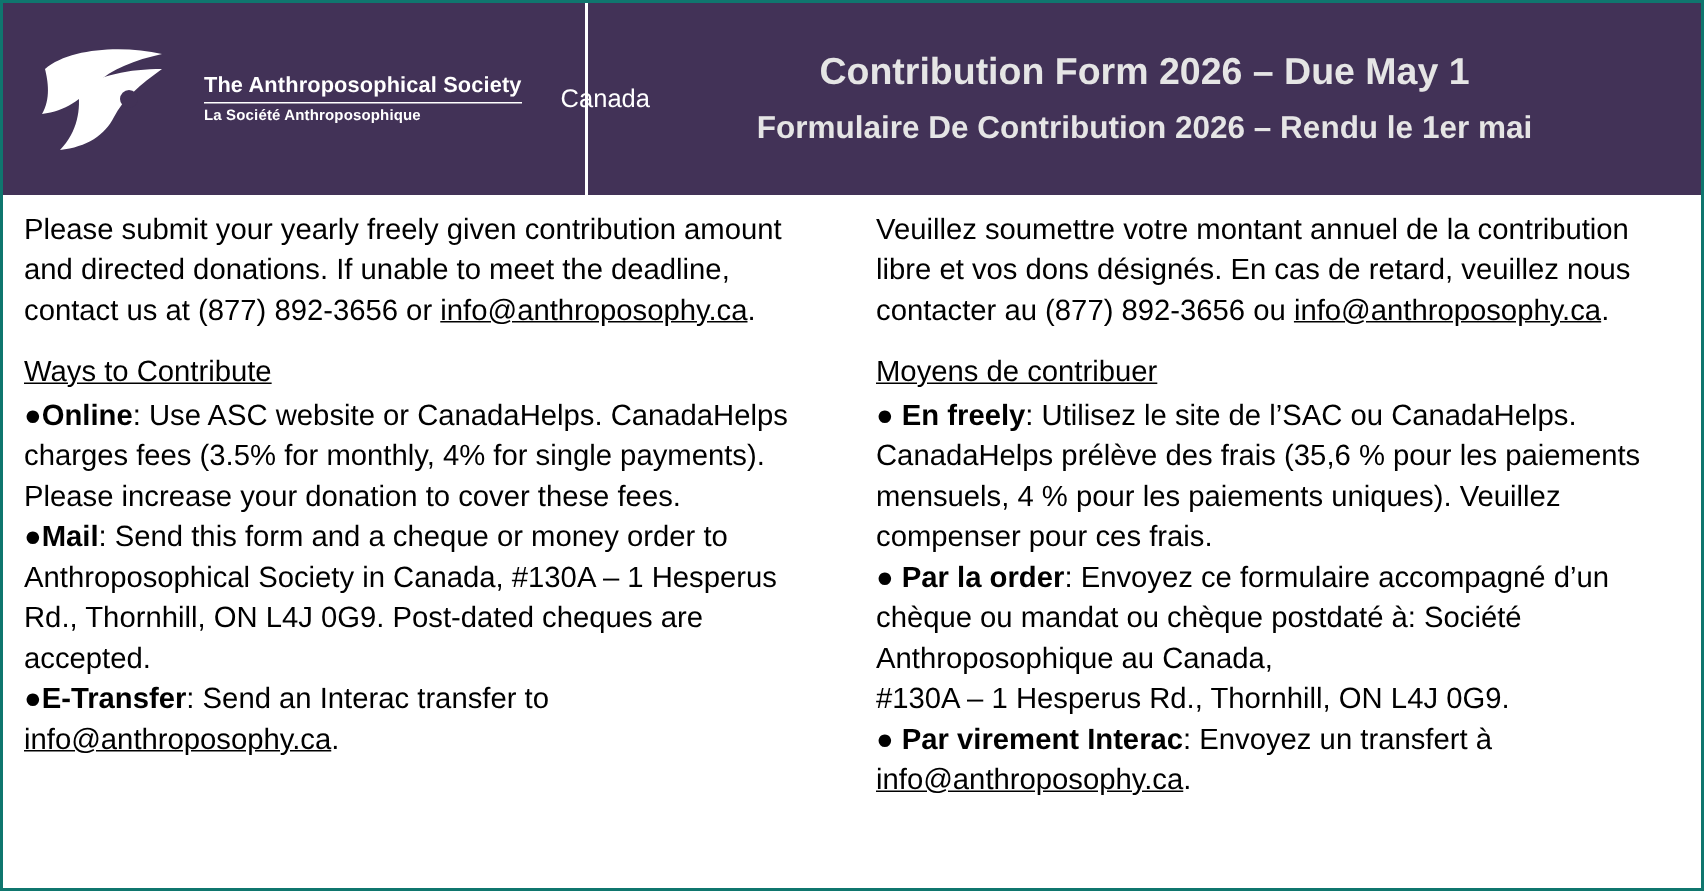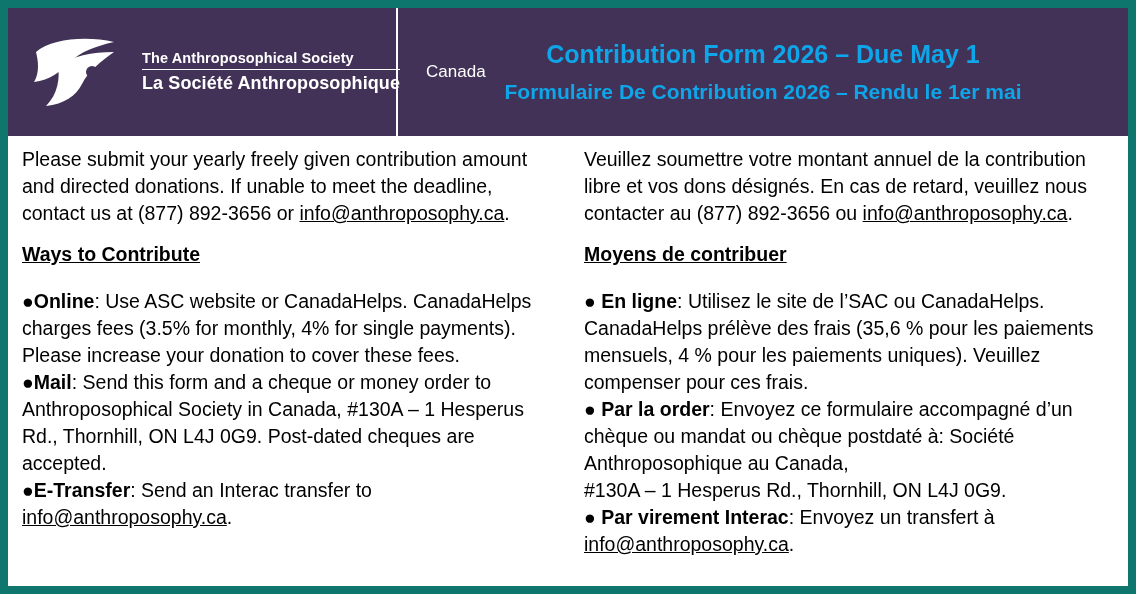--- a/index.html
+++ b/index.html
@@ -9,21 +9,21 @@
   }
   body {
     font-family: "Liberation Sans", sans-serif;
   }
   .page {
     position: relative;
     width: 1136px;
     height: 594px;
     box-sizing: border-box;
     background: #ffffff;
-    border: 8px solid #0f766e;
+    border: 2px solid #0f766e;
     overflow: hidden;
   }
   
   .header {
     display: flex;
     align-items: stretch;
     height: 128px;
     background: #423257;
     box-sizing: border-box;
   }
@@ -55,41 +55,41 @@
   }
   .logo-line1 {
     font-size: 14.5px;
     font-weight: 700;
     letter-spacing: .1px;
     padding-bottom: 3px;
     border-bottom: 1.5px solid #ffffff;
     white-space: nowrap;
   }
   .logo-line2 {
-    font-size: 18px;
+    font-size: 10px;
     font-weight: 700;
     letter-spacing: .1px;
     padding-top: 3px;
     white-space: nowrap;
   }
   .logo-country {
     font-size: 17px;
     font-weight: 400;
     color: #ffffff;
     margin-left: 26px;
     align-self: center;
   }
   .title-block {
     flex: 1;
     display: flex;
     flex-direction: column;
     align-items: center;
     justify-content: center;
     text-align: center;
-    color: #0ea5e9;
+    color: #e5e5e5;
     padding: 0 14px;
     box-sizing: border-box;
   }
   .title-en {
     font-size: 25px;
     font-weight: 700;
     line-height: 1.25;
     white-space: nowrap;
   }
   .title-fr {
@@ -109,23 +109,23 @@
     width: 50%;
     box-sizing: border-box;
     font-size: 19.5px;
     line-height: 1.385;
     color: #000000;
   }
   .col.left { padding-right: 28px; padding-left: 4px; }
   .col.right { padding-left: 16px; }
   .para { margin: 0 0 14px 0; }
   .subhead {
-    font-weight: 700;
+    font-weight: 400;
     text-decoration: underline;
-    margin: 0 0 20px 0;
+    margin: 0 0 2px 0;
   }
   .bullet { margin: 0; }
   .lead { font-weight: 700; text-align: right; }
   a.link {
     color: #000000;
     text-decoration: underline;
   }
 </style>
 </head>
 <body>
@@ -168,21 +168,21 @@
       <p class="bullet"><span class="lead">●Mail</span><span>: Send this form and a cheque or money order to Anthroposophical Society in Canada, #130A – 1 Hesperus Rd., Thornhill, ON L4J 0G9. Post-dated cheques are accepted.</span></p>
 
       <p class="bullet"><span class="lead">●E-Transfer</span><span>: Send an Interac transfer to </span><a class="link" href="#">info@anthroposophy.ca</a><span>.</span></p>
     </div>
 
     <div class="col right">
       <p class="para"><span>Veuillez soumettre votre montant annuel de la contribution libre et vos dons désignés.  En cas de retard, veuillez nous contacter au (877) 892-3656 ou </span><a class="link" href="#">info@anthroposophy.ca</a><span>.</span></p>
 
       <p class="subhead">Moyens de contribuer</p>
 
-      <p class="bullet"><span class="lead">● En ligne</span><span>: Utilisez le site de l’SAC ou CanadaHelps. CanadaHelps prélève des frais (35,6 % pour les paiements mensuels, 4 % pour les paiements uniques). Veuillez compenser  pour ces frais.</span></p>
+      <p class="bullet"><span class="lead">● En freely</span><span>: Utilisez le site de l’SAC ou CanadaHelps. CanadaHelps prélève des frais (35,6 % pour les paiements mensuels, 4 % pour les paiements uniques). Veuillez compenser  pour ces frais.</span></p>
 
       <p class="bullet"><span class="lead">● Par la order</span><span>: Envoyez ce formulaire accompagné d’un chèque ou mandat ou chèque postdaté à: Société Anthroposophique au Canada,</span></p>
       <p class="bullet">#130A – 1 Hesperus Rd., Thornhill, ON L4J 0G9.</p>
 
       <p class="bullet"><span class="lead">● Par virement Interac</span><span>: Envoyez un transfert à </span><a class="link" href="#">info@anthroposophy.ca</a><span>.</span></p>
     </div>
 
   </div>
 
 </div>

